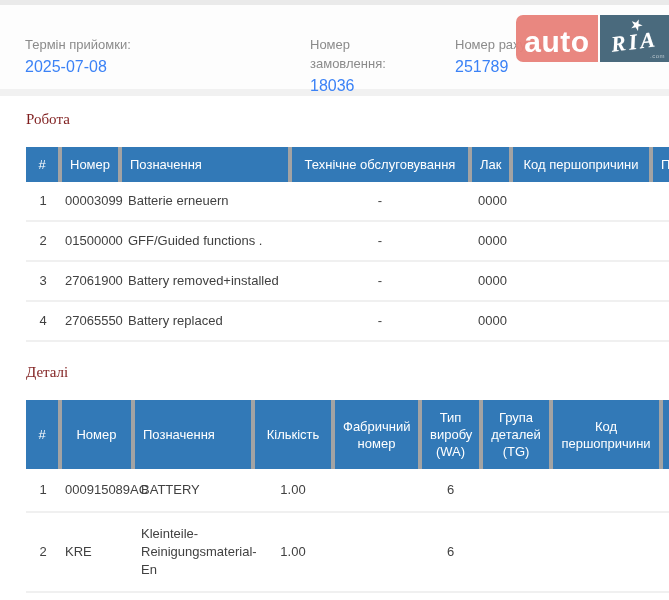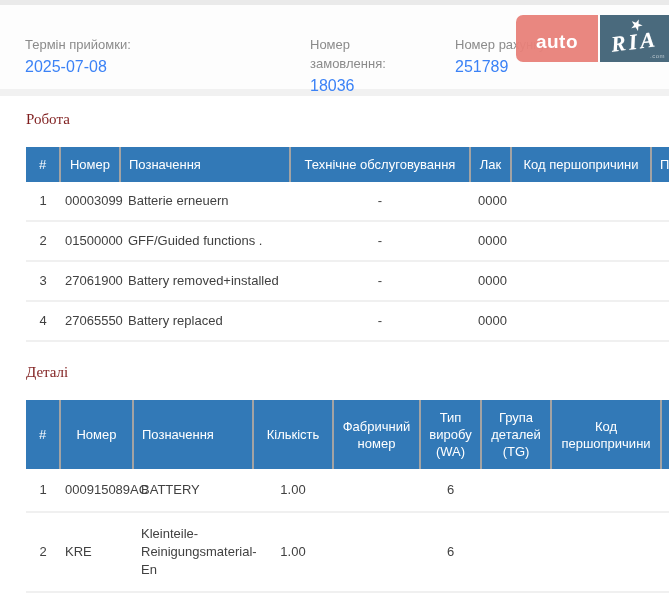--- a/index.html
+++ b/index.html
@@ -10,38 +10,38 @@
   .field { position:absolute; top:10px;margin-top:20px; }
   .field .f-label { font-size:13px; line-height:19px; color:#8b8b8b; }
   .field .f-value { font-size:16px; line-height:21px; color:#3b82f6; margin-top:2px; }
   .field-1 { left:25px; }
   .field-2 { left:155px; }
   .field-3 { left:310px; width:112px; }
   .field-4 { left:455px; width:150px; }
   .field-4 .f-label { white-space:nowrap; }
   .logo { position:absolute; top:10px; right:0; display:flex; z-index:2; cursor:pointer; }
   .logo-auto { width:82px; height:47px; background:rgba(232,129,121,0.95);
-    border-radius:7px 0 0 7px; color:#fff; font-weight:700; font-size:19px;
+    border-radius:7px 0 0 7px; color:#fff; font-weight:700; font-size:30px;
     display:flex; align-items:center; justify-content:center; padding-top:6px; letter-spacing:.5px; }
   .logo-ria { width:69px; height:47px; background:#4a6a7d; margin-left:2px; position:relative; color:#fff; }
   .ria-star { position:absolute; top:1px; left:30px; font-size:15px; transform:rotate(22deg); }
   .ria-word { position:absolute; top:14px; left:11px; font-family:"Liberation Serif","DejaVu Serif",serif;
     font-style:italic; font-weight:700; font-size:22px; letter-spacing:3px; transform:rotate(-7deg);
     text-shadow:0 0 1px rgba(255,255,255,.4); }
   .ria-com { position:absolute; bottom:3px; right:4px; font-size:6px; color:#b9c6cd; letter-spacing:.5px; }
   .divider { height:7px; background:#f1f1f1; }
   .section-title { font-size:15px; color:#7f1d1d; margin:15px 0 19px 26px;font-family:Liberation Serif, serif; }
   .section-title.second { margin-top:22px; }
   .table-wrap { margin-left:26px; width:643px; overflow:hidden; }
   table { border-collapse:collapse; table-layout:fixed; }
   table.work { width:715px; }
   table.parts { width:695px; }
   th { background:#3279b7; color:#fff; font-weight:400; font-size:13px; line-height:17px;
     padding:9px 8px; vertical-align:middle; text-align:center; }
-  th + th { border-left:2px solid #a3a3a3; }
+  th + th { border-left:4px solid #a3a3a3; }
   th b { display:block; font-weight:400; }
   td { font-size:13px; color:#414141; line-height:18px; padding:10px 8px;
     vertical-align:middle; border-bottom:2px solid #f0f0f0; text-align:center; overflow:visible; }
   
   .work th:nth-child(1){width:34px}.work th:nth-child(2){width:60px}
   .work th:nth-child(3){width:170px}.work th:nth-child(4){width:180px}
   .work th:nth-child(5){width:41px}.work th:nth-child(6){width:140px}
   .work th:nth-child(7){width:90px; text-align:left;}
   .work td:nth-child(2), .work td:nth-child(3),
   .work th:nth-child(3) { text-align:left; }

